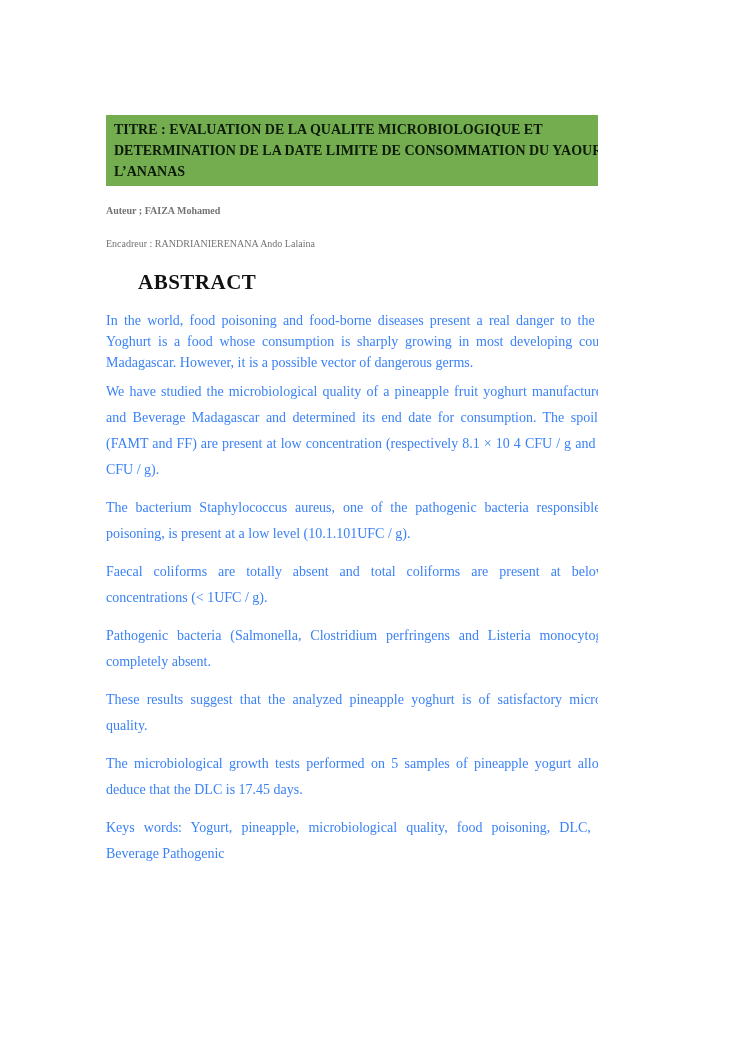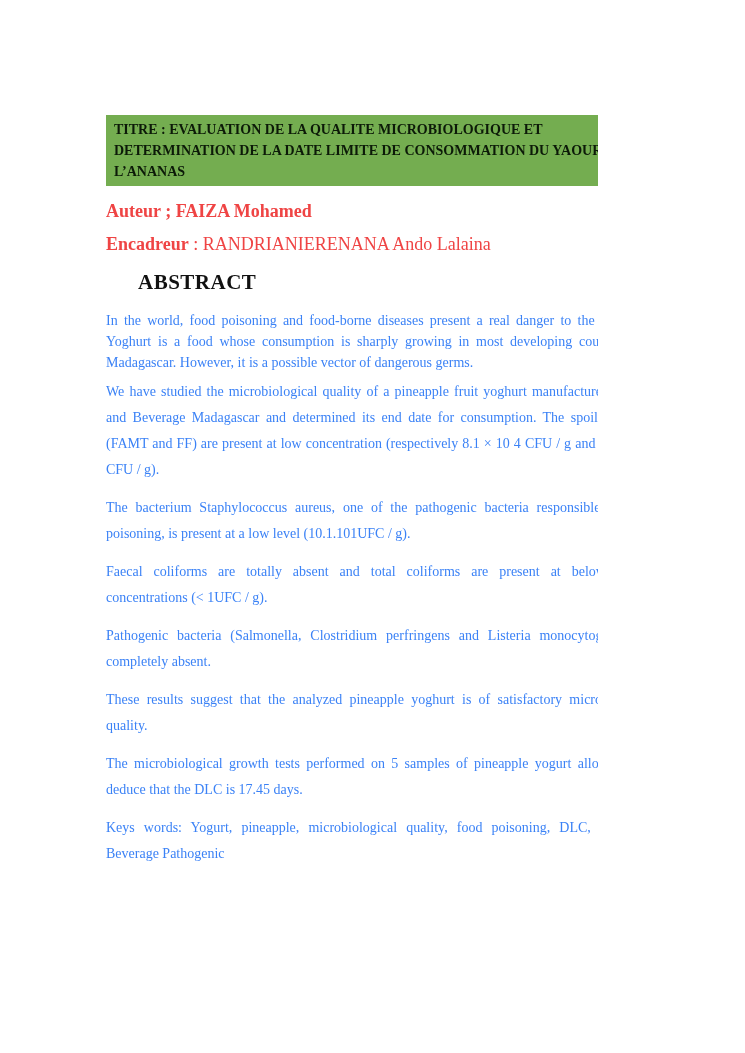--- a/index.html
+++ b/index.html
@@ -23,26 +23,26 @@
     width: 100%;
     padding: 4px 8px;
     font-weight: bold;
     font-size: 14px;
     line-height: 21px;
     color: #0c1a08;
     text-align: left;
   }
   .meta-line {
     margin: 15px 0 0 0;
-    font-size: 18px;
+    font-size: 10px;
     line-height: 18px;
-    color: #ef4444;
+    color: #737373;
   }
   .meta-line.author { font-weight: bold; margin-top: 16px; }
-  .meta-line .b { font-weight: bold; }
+  .meta-line .b { font-weight: normal; }
   .heading {
     margin: 16px 0 0 0;
     padding-left: 32px;
     text-align: left;
     font-weight: bold;
     font-size: 21px;
     line-height: 26px;
     color: #111111;
     letter-spacing: 0.5px;
   }

